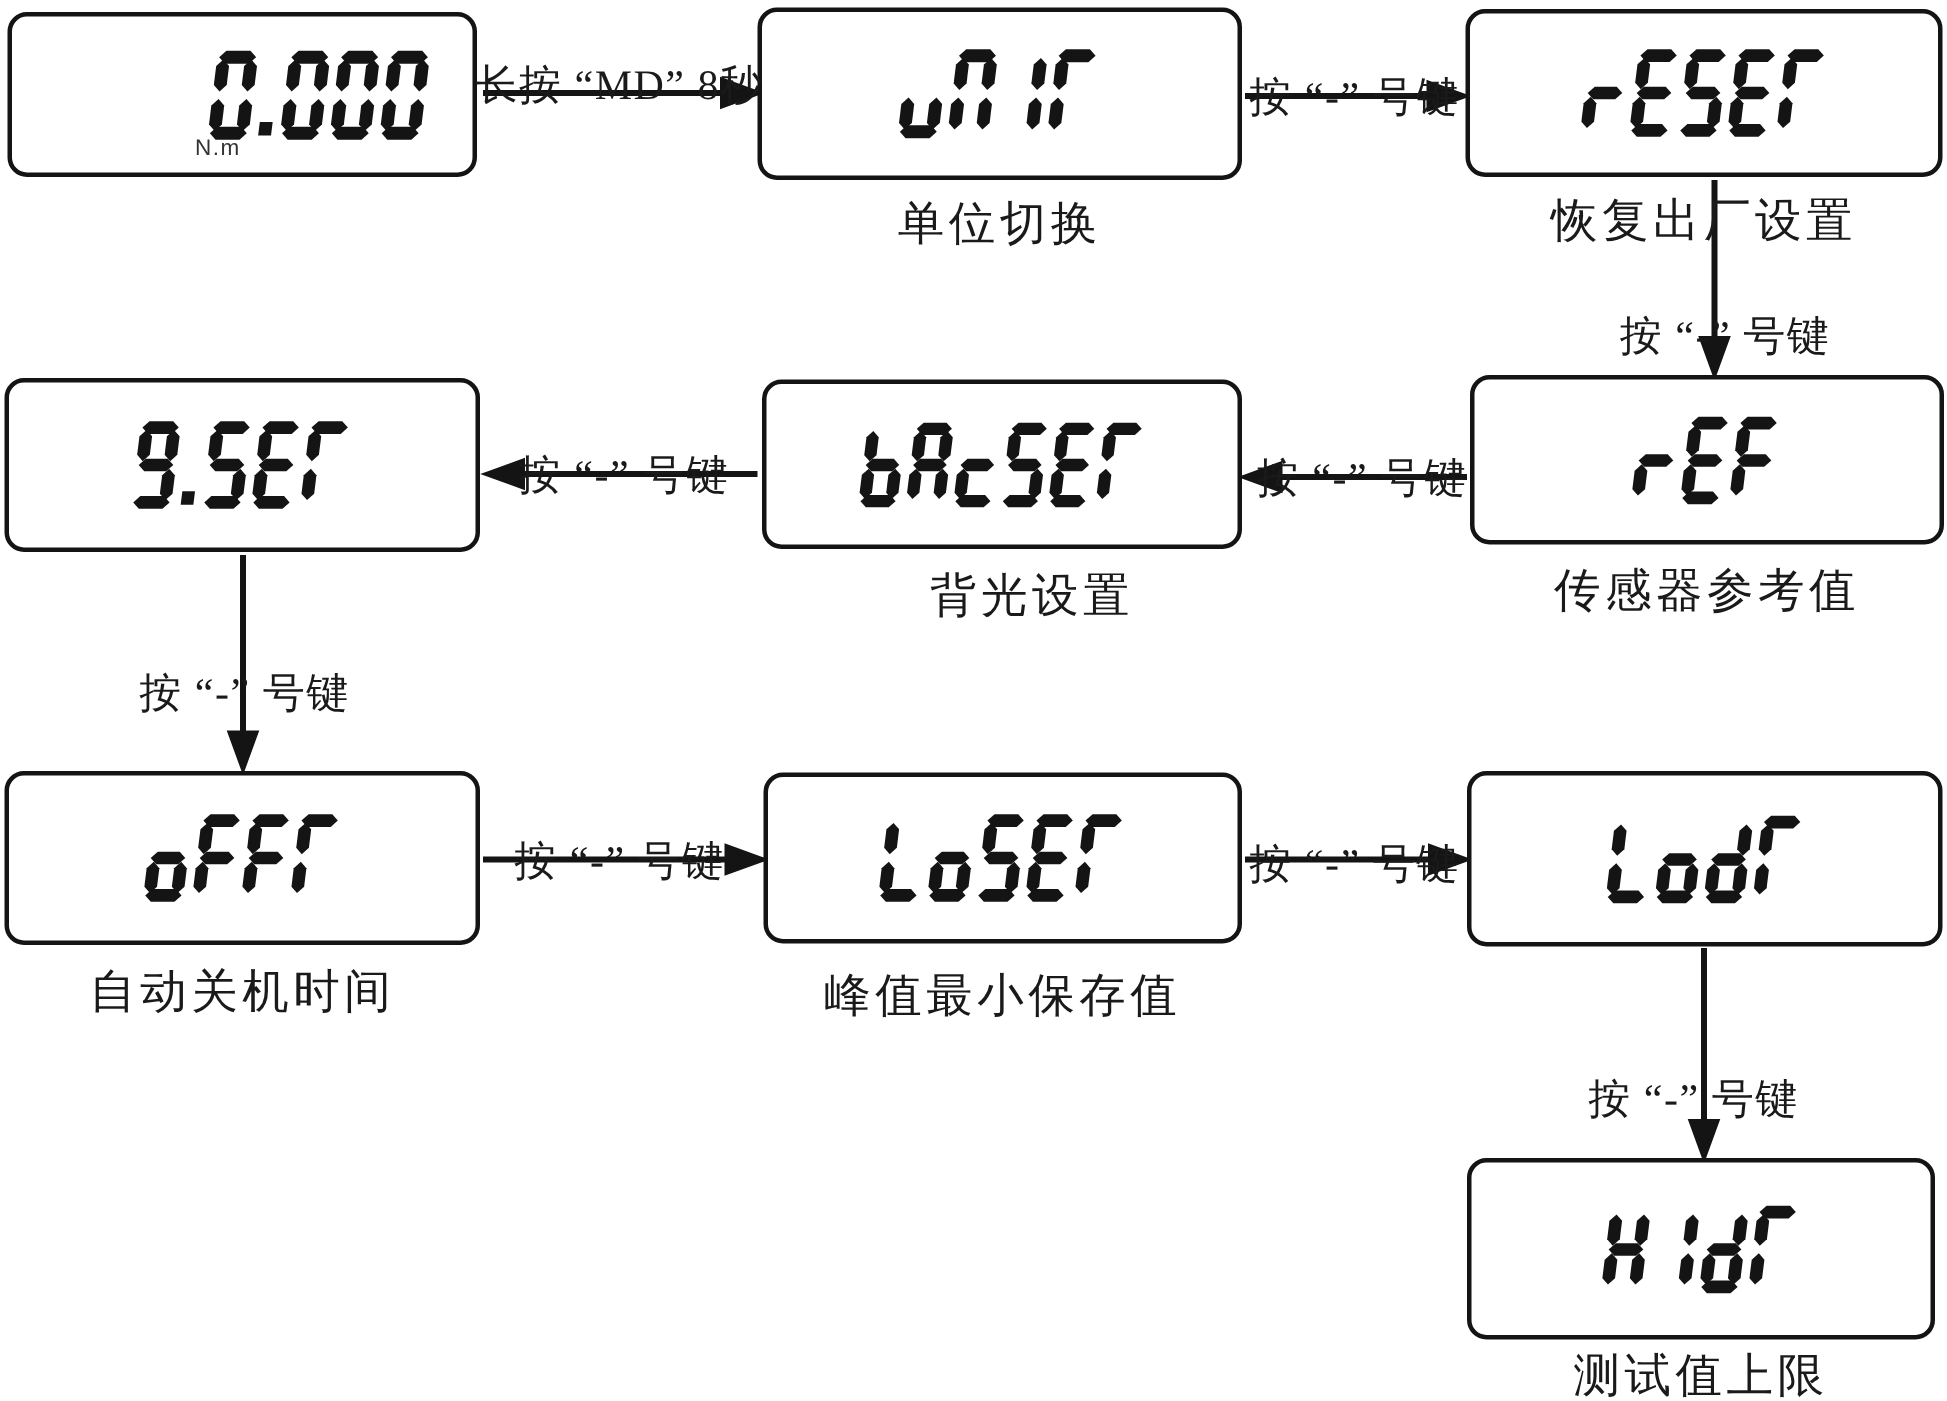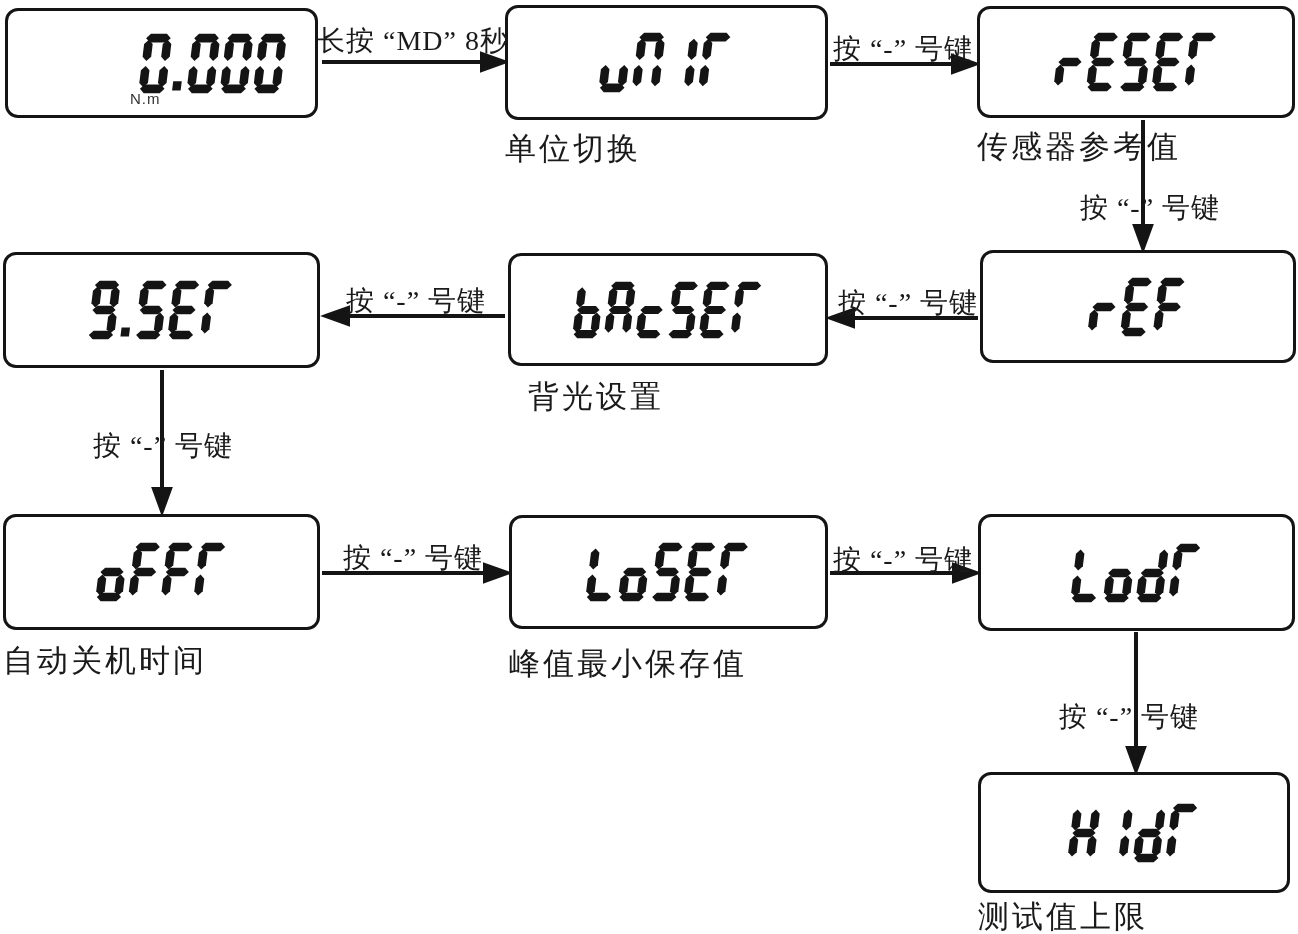--- a/index.html
+++ b/index.html
@@ -18,26 +18,26 @@
     box-sizing:border-box;
   }
   .lcd.align-right{justify-content:flex-end;padding-right:22px;align-items:center;}
   .segsvg{display:block;}
   .lcd-unit{
     position:absolute;left:122px;bottom:8px;
     font-family:"Liberation Sans","DejaVu Sans",sans-serif;
     font-size:15px;letter-spacing:1px;color:#333;
   }
   .caption{
-    position:absolute;z-index:3;text-align:left;
+    position:absolute;z-index:3;text-align:center;
     font-size:31px;letter-spacing:3px;white-space:nowrap;color:#1a1a1a;
   }
   .edge-label{
     position:absolute;z-index:3;transform:translateX(-50%);
-    font-size:28px;letter-spacing:1px;white-space:nowrap;color:#1a1a1a;
+    font-size:28px;letter-spacing:1px;white-space:nowrap;color:#1a1a1a;margin-top:16px;
   }
 </style>
 </head>
 <body>
 
 <div id="stage">
 
   <svg id="arrows" viewBox="0 0 1298 934" xmlns="http://www.w3.org/2000/svg">
     <g stroke="#141414" stroke-width="4" fill="#141414">
       <line x1="322" y1="62" x2="484" y2="62"></line>
@@ -307,21 +307,22 @@
           <polygon points="25.75,11.90 27.25,13.40 27.25,17.80 25.75,19.30 24.25,17.80 24.25,13.40" fill="#141414"></polygon>
           <polygon points="24.90,11.00 26.40,9.50 31.60,9.50 33.10,11.00 31.60,12.50 26.40,12.50" fill="#141414"></polygon>
           <polygon points="36.30,2.15 37.80,0.65 43.40,0.65 44.90,2.15 43.40,3.65 37.80,3.65" fill="#141414"></polygon>
           <polygon points="37.35,11.90 38.85,13.40 38.85,17.80 37.35,19.30 35.85,17.80 35.85,13.40" fill="#141414"></polygon>
           <polygon points="37.35,2.70 38.85,4.20 38.85,8.60 37.35,10.10 35.85,8.60 35.85,4.20" fill="#141414"></polygon>
         </g>
       </svg>
   </div>
 
   <div class="caption" style="left:505px;top:128px;width:323px">单位切换</div>
-  <div class="caption" style="left:977px;top:126px;width:318px">传感器参考值</div>
+  <div class="caption" style="left:977px;top:126px;width:318px">恢复出厂设置</div>
+  <div class="caption" style="left:980px;top:373px;width:316px">传感器参考值</div>
   <div class="caption" style="left:528px;top:376px;width:320px">背光设置</div>
   <div class="caption" style="left:3px;top:640px;width:317px">自动关机时间</div>
   <div class="caption" style="left:509px;top:643px;width:319px">峰值最小保存值</div>
   <div class="caption" style="left:978px;top:896px;width:312px">测试值上限</div>
 
   <div class="edge-label" style="left:413px;top:22px">长按 “MD” 8秒</div>
   <div class="edge-label" style="left:903px;top:30px">按 “-” 号键</div>
   <div class="edge-label" style="left:1150px;top:189px">按 “-” 号键</div>
   <div class="edge-label" style="left:908px;top:284px">按 “-” 号键</div>
   <div class="edge-label" style="left:416px;top:282px">按 “-” 号键</div>

